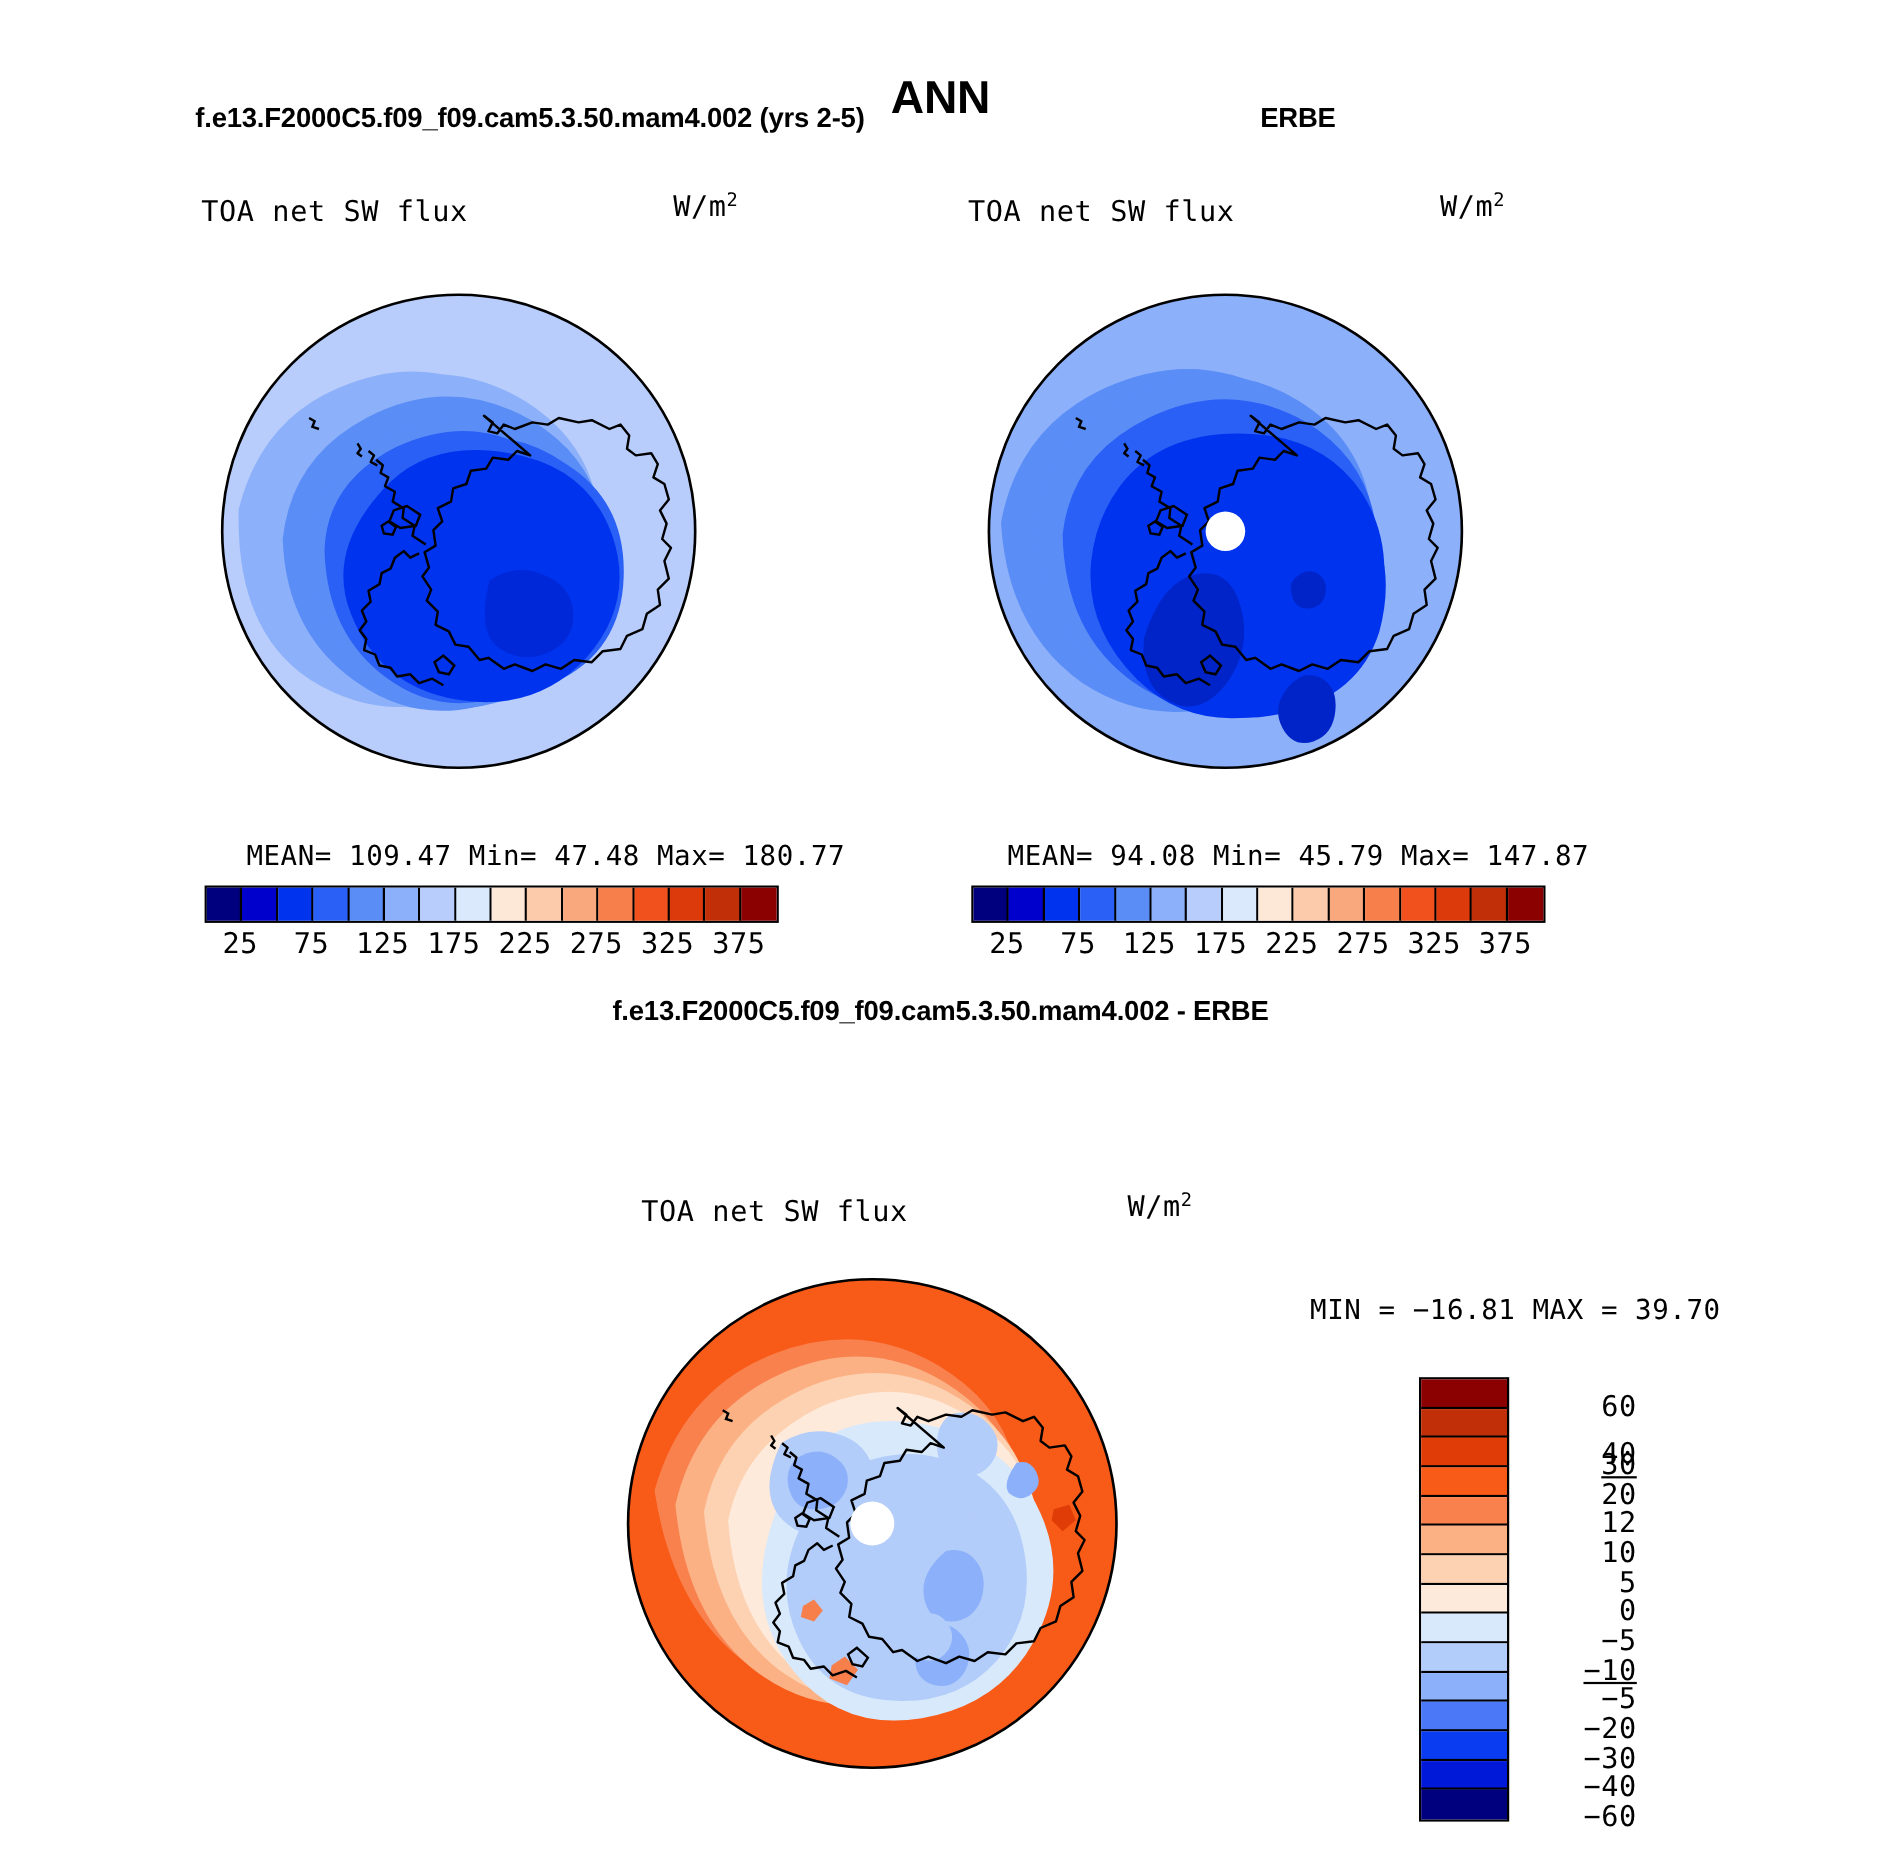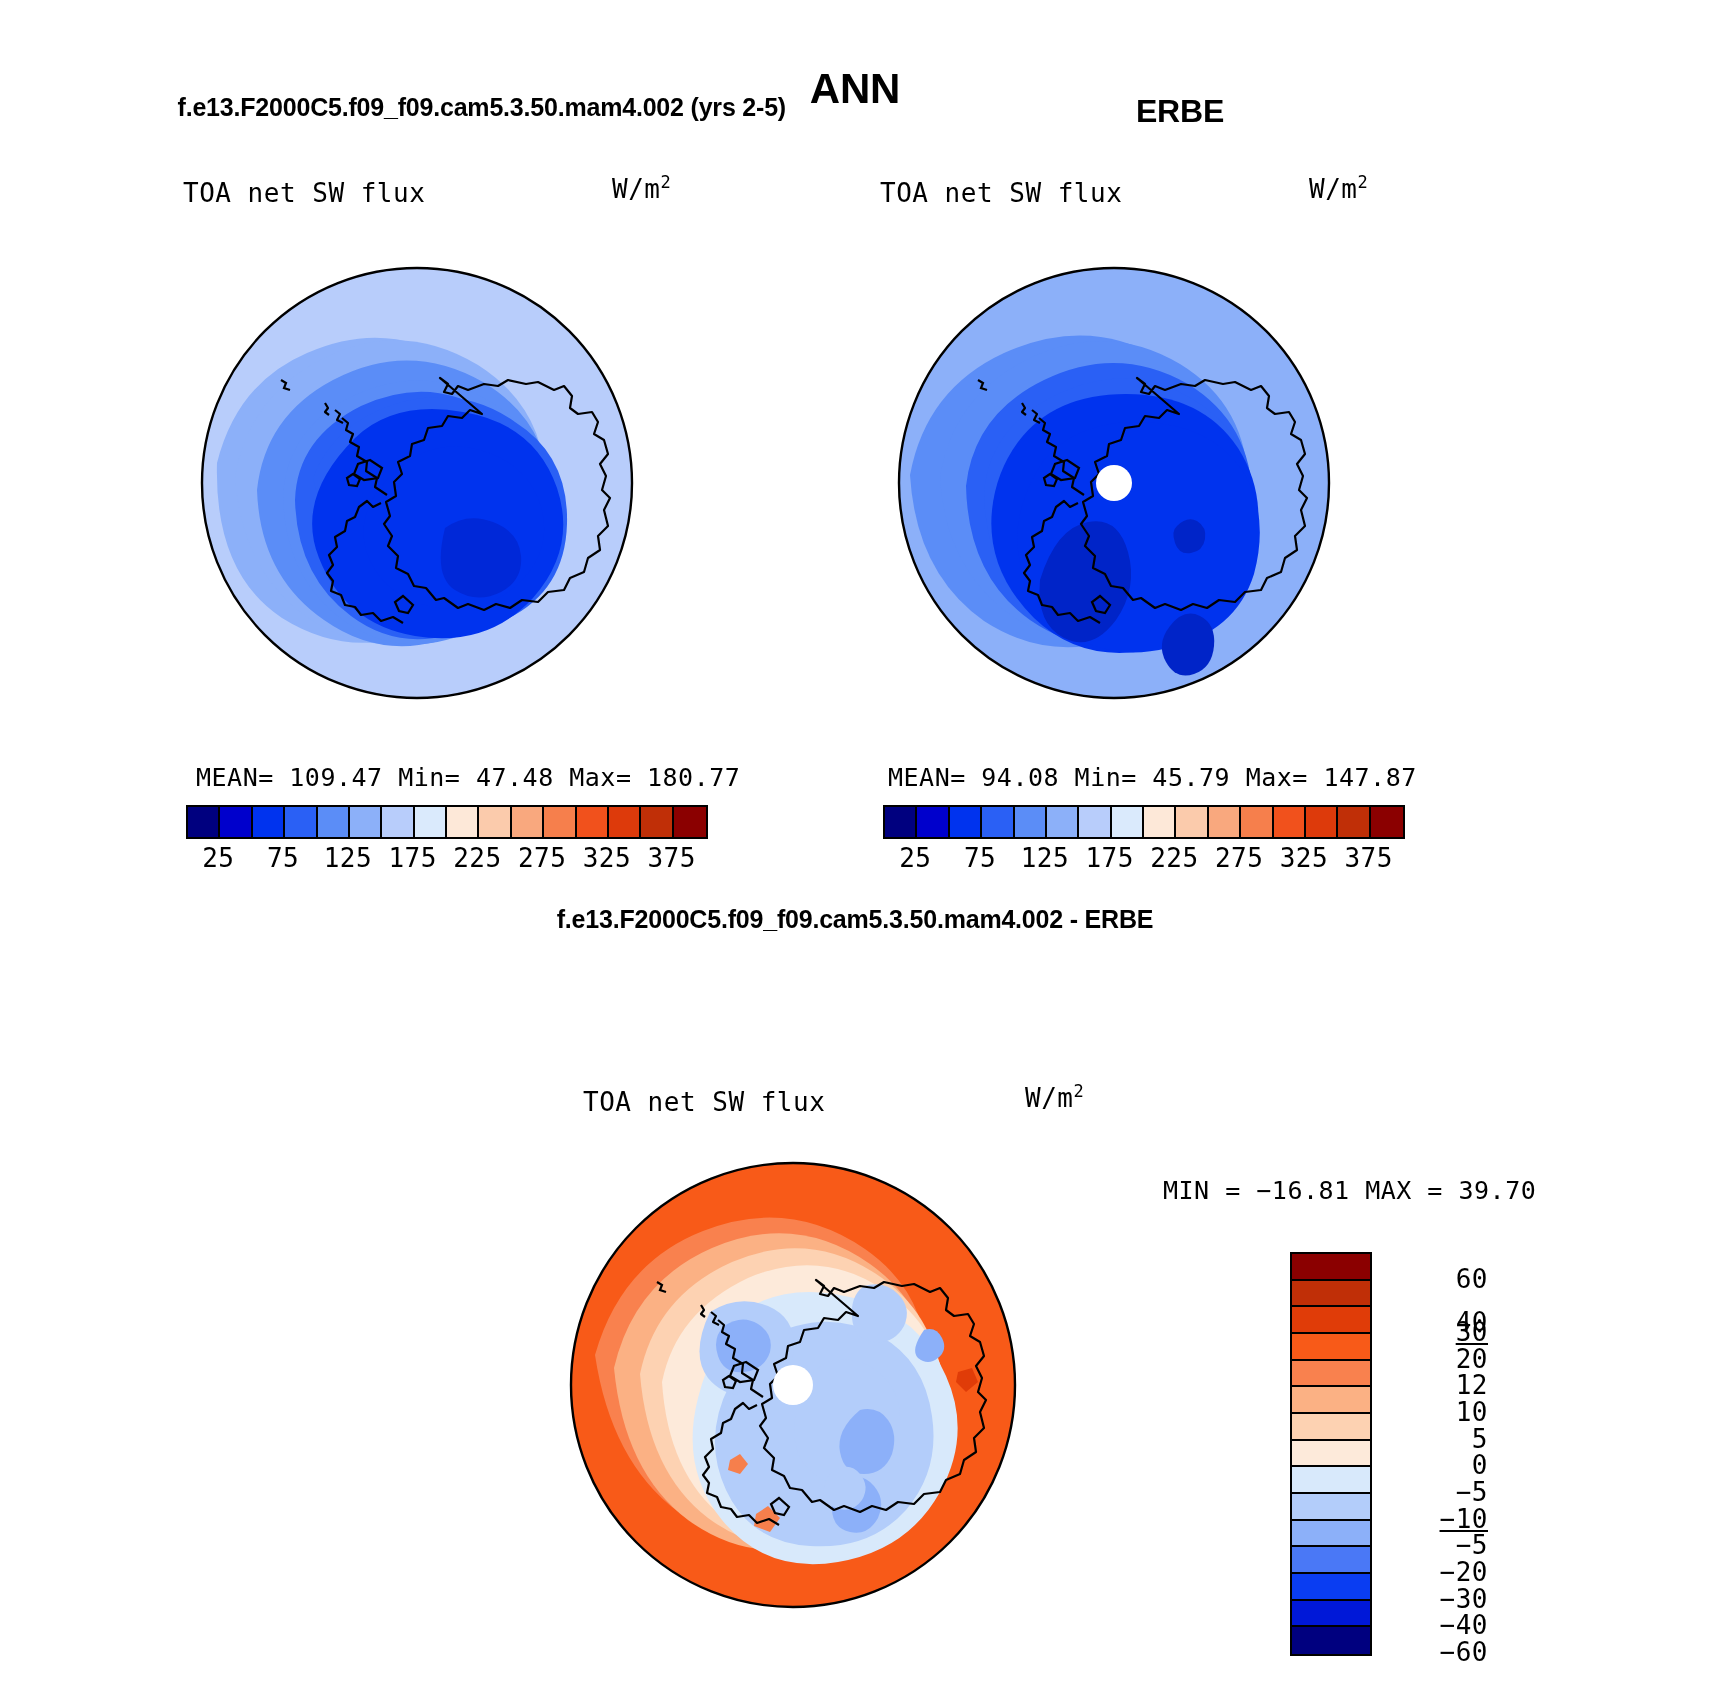--- a/index.html
+++ b/index.html
@@ -22,30 +22,30 @@
     position:absolute;left:0;top:24px;width:1710px;text-align:center;
     font-size:42px;
     margin-top:41px;
   }
   #model-title{
     position:absolute;left:96px;top:93px;width:690px;text-align:right;
     font-size:25px;
   }
   #obs-title{
     position:absolute;left:1020px;top:93px;width:320px;text-align:center;
-    font-size:32px;
+    font-size:25px;
   }
   #diff-title{
     position:absolute;left:310px;top:905px;width:1090px;text-align:center;
     font-size:25px;
   }
   .var-label{position:absolute;font-size:26px;white-space:nowrap;}
   .unit-label{position:absolute;font-size:26px;white-space:nowrap;}
   .unit-label sup{font-size:17px;vertical-align:super;}
-  .stats-label{position:absolute;font-size:25px;white-space:nowrap;}
+  .stats-label{position:absolute;font-size:25px;white-space:nowrap;margin-left:28px;}
   .map-wrap{position:absolute;}
   .cbar-h{position:absolute;display:flex;border:2px solid #000;box-sizing:content-box;}
   .cbar-h > div{height:100%;border-right:2px solid #000;box-sizing:border-box;}
   .cbar-h > div:last-child{border-right:none;}
   .cbar-h-ticks{position:absolute;font-size:26px;}
   .cbar-h-ticks span{position:absolute;transform:translateX(-50%);white-space:nowrap;}
   .cbar-v{position:absolute;border:2px solid #000;box-sizing:content-box;}
   .cbar-v > div{width:100%;border-bottom:2px solid #000;box-sizing:border-box;}
   .cbar-v > div:last-child{border-bottom:none;}
   .cbar-v-ticks{position:absolute;font-size:26px;}

